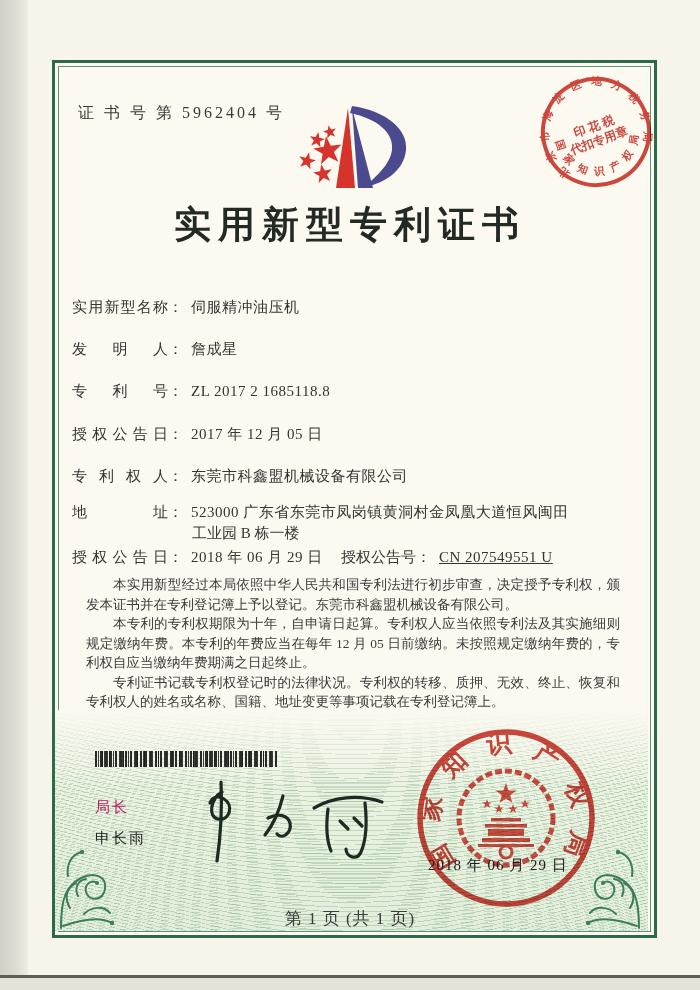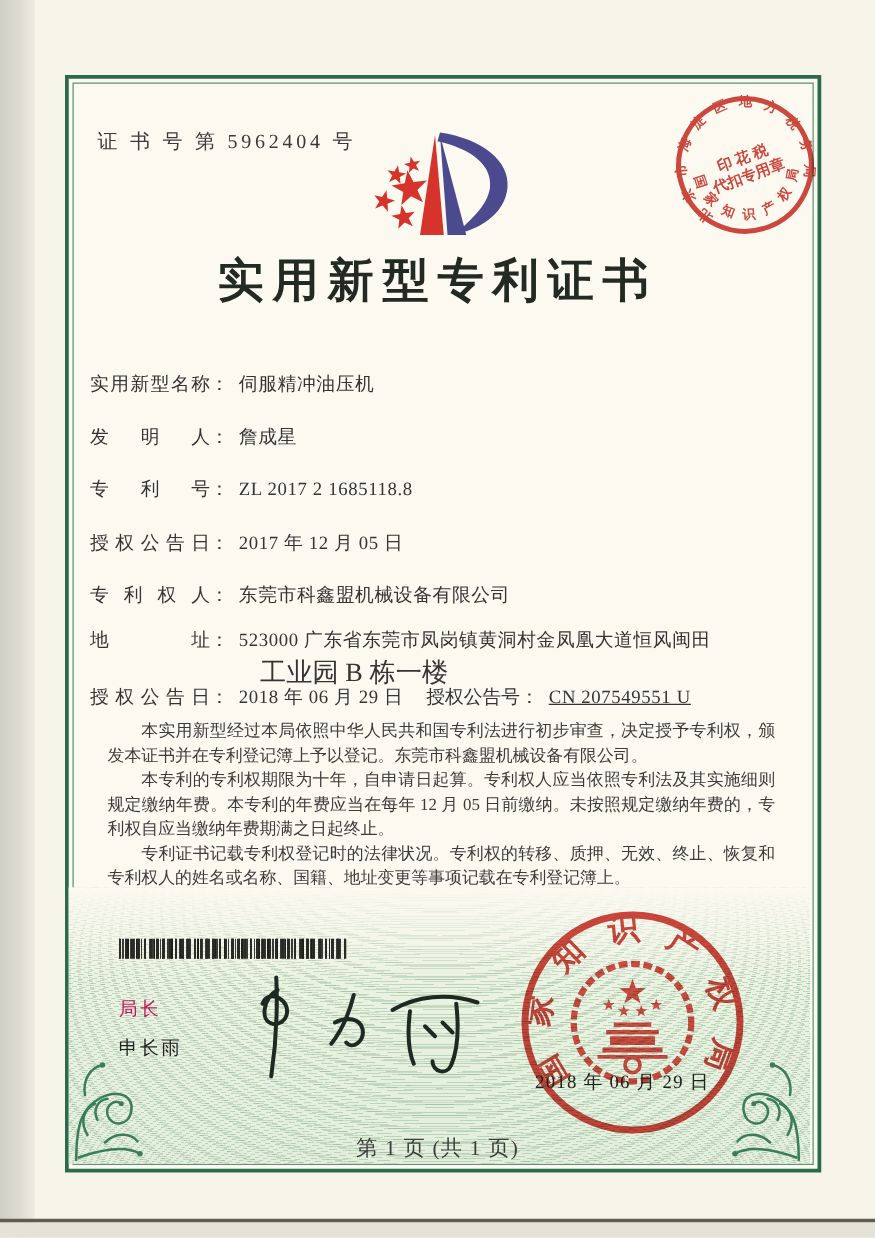--- a/index.html
+++ b/index.html
@@ -32,21 +32,21 @@
   .cert-no{position:absolute;left:78px;top:103px;font-size:16px;letter-spacing:3px;color:#3a3a3a;z-index:3;}
   .title{position:absolute;left:0;top:200px;width:700px;text-align:center;
     font-size:37px;font-weight:600;letter-spacing:7px;color:#232a24;z-index:3;}
 
   .logo{position:absolute;left:286px;top:96px;z-index:3;}
 
   .fieldrow{position:absolute;left:72px;font-size:15px;color:#343434;z-index:3;white-space:nowrap;}
   .flabel{display:inline-block;width:96px;text-align:justify;text-align-last:justify;vertical-align:top;}
   .fcolon{display:inline-block;margin-right:8px;}
   .fvalue{letter-spacing:.5px;}
-  .addr2{position:absolute;left:208px;top:524px;font-size:21px;color:#343434;z-index:3;}
+  .addr2{position:absolute;left:192px;top:524px;font-size:15px;color:#343434;z-index:3;}
   .grant-right{position:absolute;left:341px;top:548px;font-size:15px;color:#343434;z-index:3;white-space:nowrap;text-decoration:underline;}
   .grant-right .flabel{width:auto;text-align:left;text-align-last:auto;}
 
   .bodytext{position:absolute;left:86px;top:575px;width:534px;z-index:3;
     font-size:13.5px;line-height:19.5px;color:#3b3b3b;}
   .bodytext p{margin:0;text-indent:2em;text-align:justify;}
 
   .barcode{position:absolute;left:95px;top:751px;width:182px;height:16px;z-index:3;
     background:
       repeating-linear-gradient(90deg,#2a2a28 0 2px,transparent 2px 5px),

